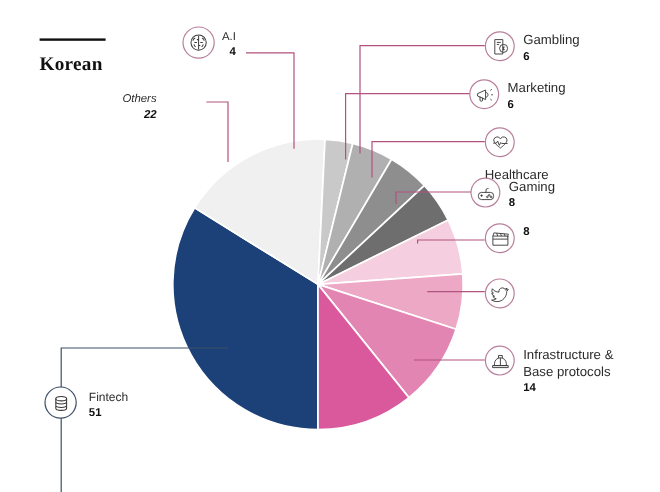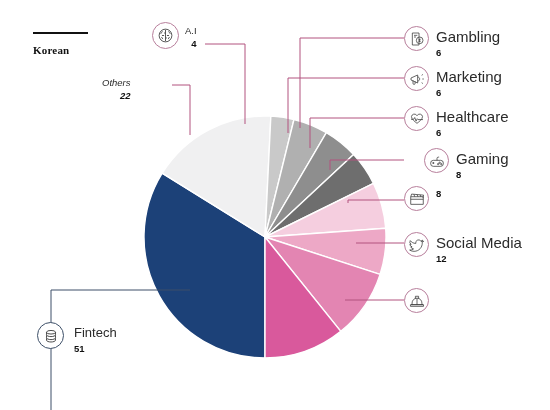--- a/index.html
+++ b/index.html
@@ -13,21 +13,21 @@
   #root { position: absolute; inset: 0; }
 
   
   .title-block { position: absolute; left: 33px; top: 32px; }
   .title-rule {
     width: 55px; height: 2px; background: #111111; margin-bottom: 9px;
   }
   .title-text {
     font-family: "Liberation Serif", serif;
     font-weight: bold;
-    font-size: 11px;
+    font-size: 16px;
     line-height: 1.32;
     color: #111111;
     letter-spacing: .2px;
   }
 
   
   #pie-svg { position: absolute; left: 0; top: 0; }
 
   
   .legend-item {
@@ -40,21 +40,21 @@
     width: 25px; height: 25px;
     flex: 0 0 25px;
     border-radius: 50%;
     border: 1px solid #b87f9c;
     display: flex; align-items: center; justify-content: center;
     background: #ffffff;
   }
   .legend-icon svg { display: block; }
   .legend-text { padding-top: 1px; }
   .legend-label {
-    font-size: 15px;
+    font-size: 11px;
     color: #2b2b2b;
     line-height: 1.28;
     white-space: pre-line;
   }
   .legend-value {
     font-size: 9.5px;
     font-weight: bold;
     color: #111111;
     line-height: 1.35;
     margin-top: 1px;
@@ -74,21 +74,21 @@
 
   
   .fintech-icon {
     position: absolute; left: 37px; top: 322px;
     width: 27px; height: 27px; border-radius: 50%;
     border: 1px solid #3d4f68;
     display: flex; align-items: center; justify-content: center;
     background: #fff;
   }
   .fintech-text { position: absolute; left: 74px; top: 325px; }
-  .fintech-label { font-size: 13px; color: #2b2b2b; line-height: 1.3; }
+  .fintech-label { font-size: 10px; color: #2b2b2b; line-height: 1.3; }
   .fintech-value { font-size: 9.5px; font-weight: bold; color: #111; margin-top: 1px; }
 </style>
 </head>
 <body>
 
 <div id="root">
 
   <div class="title-block">
     <div class="title-rule"></div>
     <div class="title-text">Korean</div>
@@ -160,47 +160,47 @@
             <path d="M5 3h10v18H5z"></path>
             <circle cx="16" cy="14" r="5"></circle>
             <path d="M14.6 12.4h2.8M16 12.4v3.2M14.6 15.6h2.8M7.5 6.5h5M7.5 9h3"></path>
           </svg>
         </div>
         <div class="legend-text">
           <div class="legend-label">Gambling</div>
           <div class="legend-value">6</div>
         </div>
       </div>
-      <div class="legend-item" style="left: 404px; top: 66px;">
+      <div class="legend-item" style="left: 391px; top: 66px;">
         <div class="legend-icon">
           <svg width="16" height="16" viewBox="0 0 24 24" fill="none" stroke="#3a3a3a" stroke-width="1.15" stroke-linejoin="round">
             <path d="M3 10.5v3l10 4.5V6z"></path>
             <path d="M13 9c1.8 0 3 1.3 3 3s-1.2 3-3 3"></path>
             <path d="M19 6.5l1.8-1.3M20 12h2.2M19 17.5l1.8 1.3"></path>
             <path d="M6 14v4.5a1.6 1.6 0 0 0 3.2 0V15.5"></path>
           </svg>
         </div>
         <div class="legend-text">
           <div class="legend-label">Marketing</div>
           <div class="legend-value">6</div>
         </div>
       </div>
-      <div class="legend-item" style="left: 404px; top: 106px;">
+      <div class="legend-item" style="left: 404px; top: 106px; flex-direction: column;">
         <div class="legend-icon">
           <svg width="16" height="16" viewBox="0 0 24 24" fill="none" stroke="#3a3a3a" stroke-width="1.15" stroke-linejoin="round">
             <path d="M20.3 8.3a4.4 4.4 0 0 0-7.6-2.2l-.7.8-.7-.8A4.4 4.4 0 0 0 3.7 8.3c0 4.2 5.5 8 8.3 10.2 2.8-2.2 8.3-6 8.3-10.2z"></path>
             <path d="M3 12.4h4l1.6-2.6 2 5.4 1.8-3.6 1.2 1.3H21"></path>
           </svg>
         </div>
         <div class="legend-text">
           <div class="legend-label">Healthcare</div>
           <div class="legend-value">6</div>
         </div>
       </div>
-      <div class="legend-item" style="left: 424px; top: 148px; justify-content: space-between;">
+      <div class="legend-item" style="left: 392px; top: 148px; justify-content: space-between;">
         <div class="legend-icon">
           <svg width="16" height="16" viewBox="0 0 24 24" fill="none" stroke="#3a3a3a" stroke-width="1.15" stroke-linejoin="round">
             <rect x="2.5" y="11" width="19" height="9" rx="4"></rect>
             <path d="M6.5 13.5v3M5 15h3"></path>
             <circle cx="16" cy="14.6" r="1"></circle>
             <circle cx="18.4" cy="16.6" r="1"></circle>
             <circle cx="13.7" cy="16.6" r="1"></circle>
             <path d="M12 11V8.2a2 2 0 0 1 2-2h1.2"></path>
           </svg>
         </div>
@@ -221,31 +221,32 @@
         <div class="legend-text">
           <div class="legend-value">8</div>
         </div>
       </div>
       <div class="legend-item" style="left: 404px; top: 232px;">
         <div class="legend-icon">
           <svg width="16" height="16" viewBox="0 0 24 24" fill="none" stroke="#3a3a3a" stroke-width="1.15" stroke-linejoin="round">
             <path d="M21 6.4c-.8.4-1.6.6-2.5.7a4.2 4.2 0 0 0 1.9-2.3c-.9.5-1.8.9-2.8 1a4.3 4.3 0 0 0-7.4 3.9C6.5 9.5 3.7 7.9 1.9 5.4a4.3 4.3 0 0 0 1.3 5.7c-.7 0-1.3-.2-1.9-.5a4.3 4.3 0 0 0 3.4 4.2c-.6.2-1.3.2-1.9.1a4.3 4.3 0 0 0 4 3A8.6 8.6 0 0 1 1 19.6a12.2 12.2 0 0 0 6.6 1.9c7.9 0 12.3-6.6 12.3-12.3v-.6c.8-.6 1.5-1.4 2.1-2.2z"></path>
           </svg>
         </div>
-        <div class="legend-text">
-          <div class="legend-label">Social Media</div>
-          <div class="legend-value">12</div>
-        </div>
       </div>
       <div class="legend-item" style="left: 404px; top: 288px;">
         <div class="legend-icon">
           <svg width="16" height="16" viewBox="0 0 24 24" fill="none" stroke="#3a3a3a" stroke-width="1.15" stroke-linejoin="round">
             <path d="M3 17.5h18"></path>
             <path d="M4.6 17.5v-2.4A7.4 7.4 0 0 1 12 7.7a7.4 7.4 0 0 1 7.4 7.4v2.4"></path>
             <path d="M9.6 8.4V4.9h4.8v3.5"></path>
             <path d="M12 8v9.5"></path>
             <path d="M2.2 17.5h19.6V20H2.2z"></path>
           </svg>
         </div>
+        <div class="legend-text">
+          <div class="legend-label">Infrastructure &amp;
+Base protocols</div>
+          <div class="legend-value">14</div>
+        </div>
       </div>
     </div>
 
 </div>
 
 </body></html>

